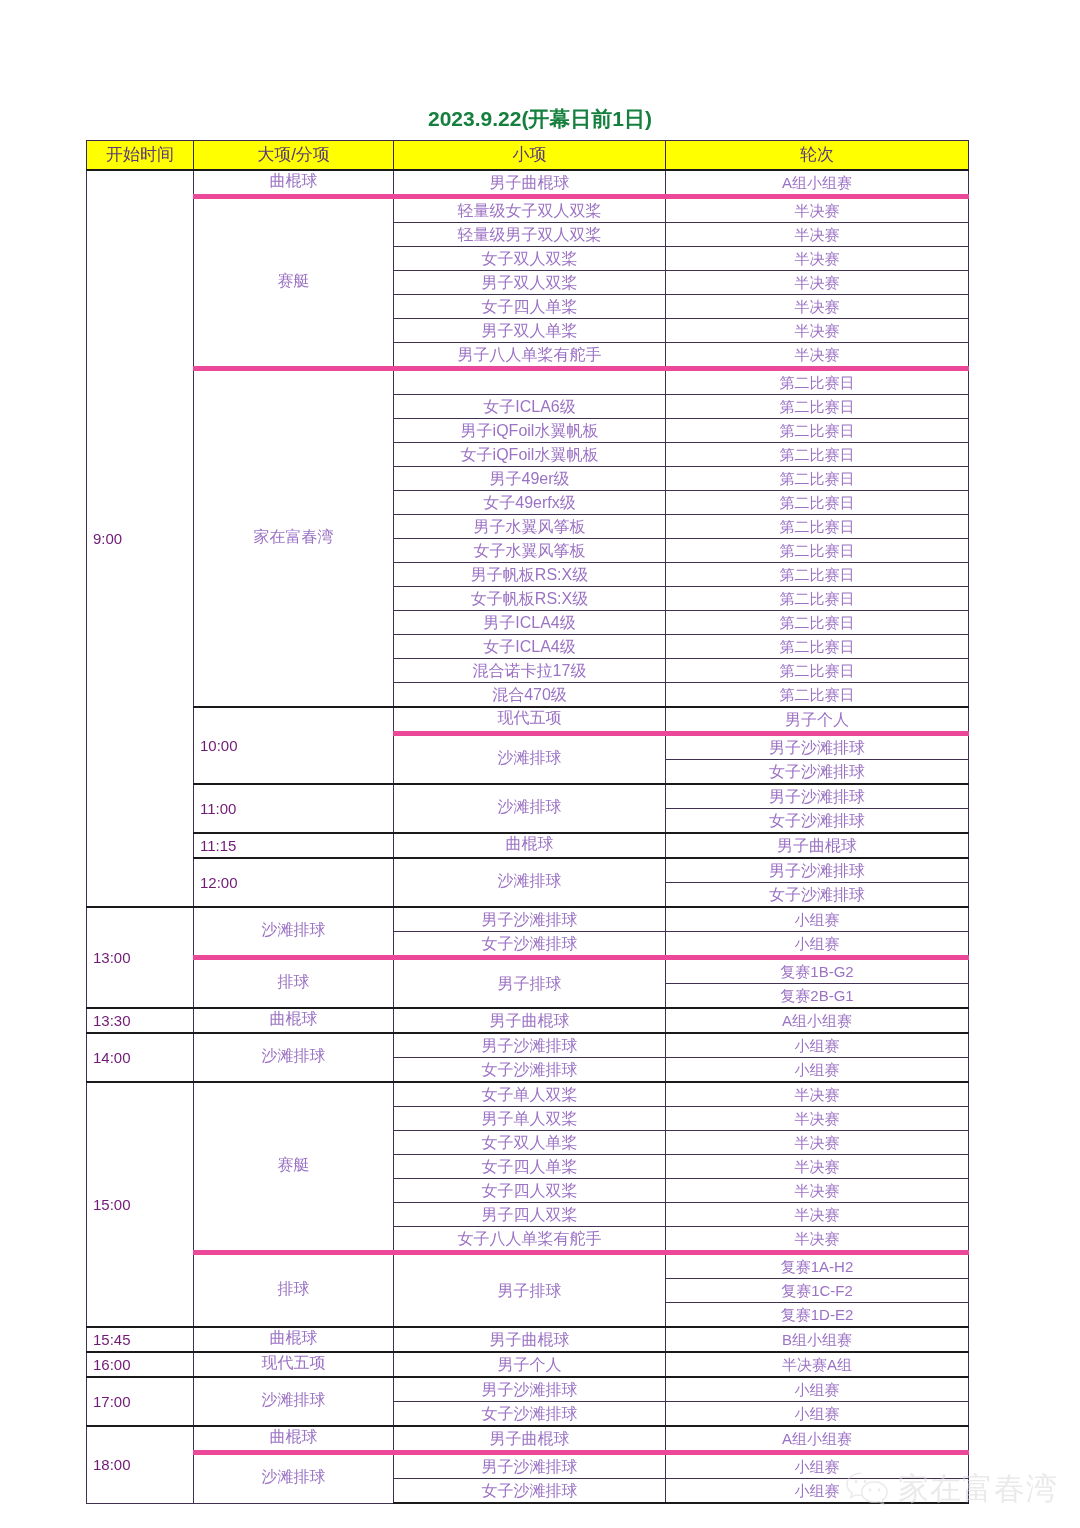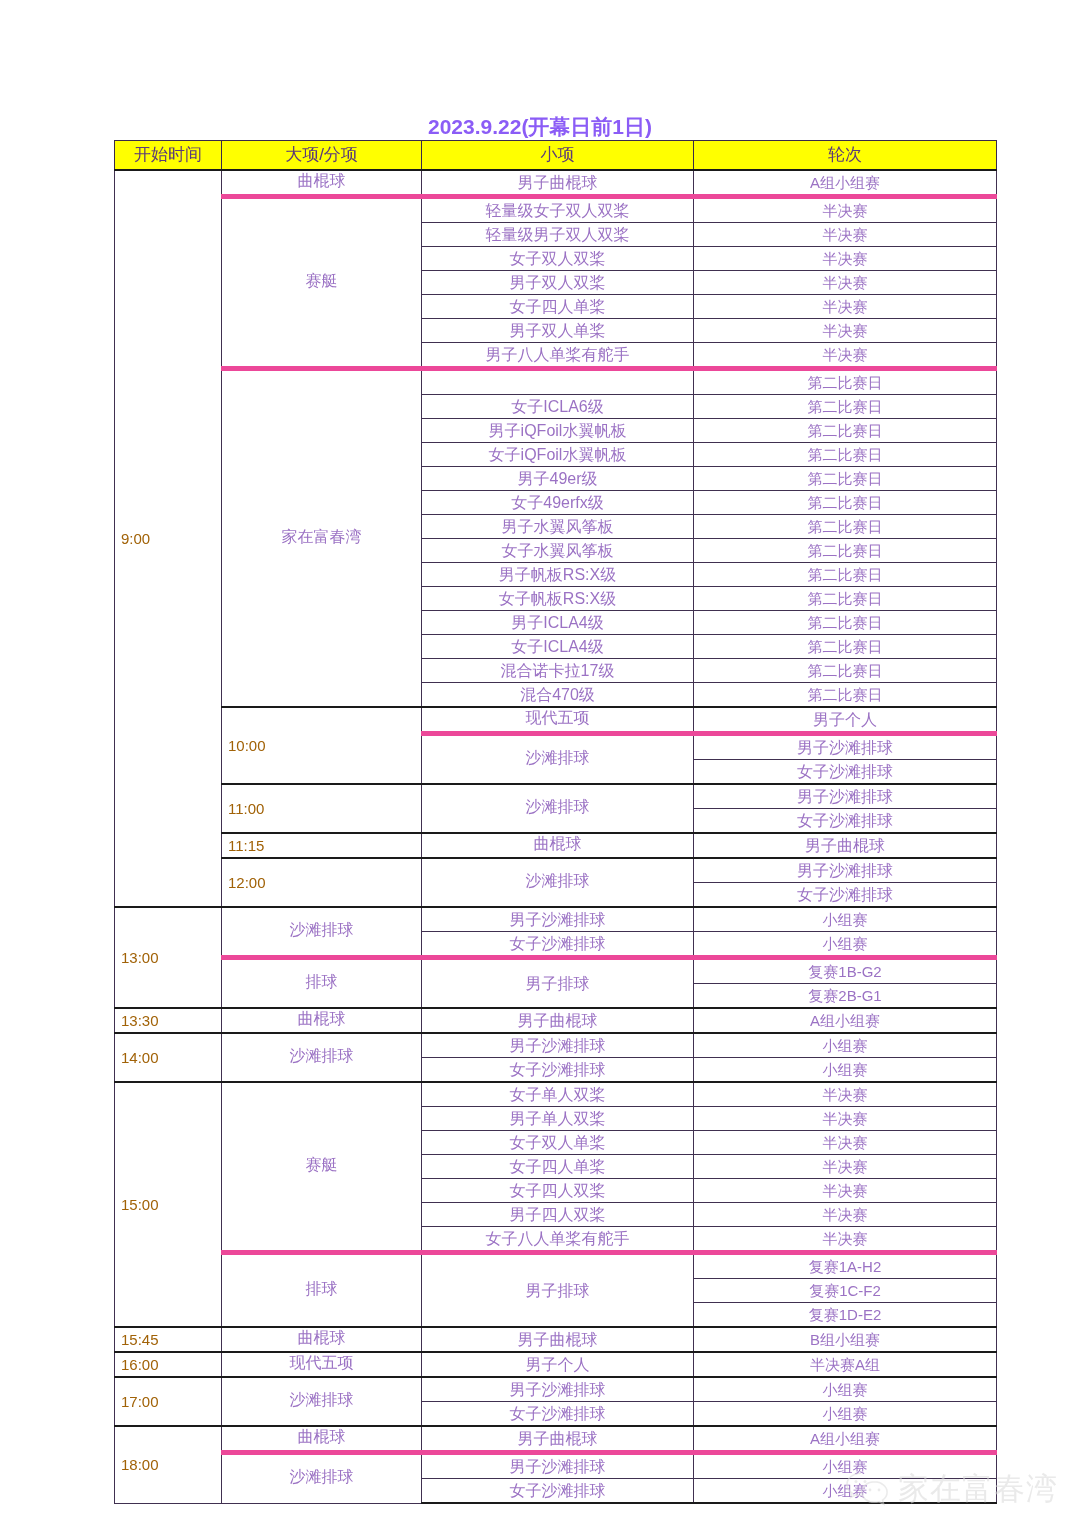--- a/index.html
+++ b/index.html
@@ -6,35 +6,34 @@
   body{
     width:1080px;height:1528px;
     background:#ffffff;
     font-family:"Liberation Sans","DejaVu Sans",sans-serif;
     position:relative;
     overflow:hidden;
   }
   #page-title{
     position:absolute;
     left:0;right:0;
-    top:113px;
+    top:105px;
     text-align:center;
     font-size:21px;
     font-weight:bold;
-    color:#8b5cf6;
+    color:#15803d;
     letter-spacing:0px;
   }
   #schedule-table{
     position:absolute;
     left:86px;
     top:140px;
     width:882px;
     border-collapse:collapse;
     table-layout:fixed;
-    margin-left:28px;
   }
   #schedule-table col.c-time{width:107px;}
   #schedule-table col.c-sport{width:200px;}
   #schedule-table col.c-event{width:272px;}
   #schedule-table col.c-round{width:303px;}
 
   #schedule-table th,#schedule-table td{
     border:1px solid #403050;
     padding:0 4px;
     height:23px;
@@ -51,21 +50,21 @@
     color:#5b3a78;
     font-size:17px;
     font-weight:normal;
     height:28px;
     line-height:28px;
     border:1px solid #3a2a4a;
   }
   #schedule-table td.time-cell{
     text-align:left;
     padding-left:6px;
-    color:#a16207;
+    color:#701a75;
     font-size:15px;
   }
   #schedule-table td.sport-cell{
     font-size:16px;
     font-family:Liberation Mono, monospace;
   }
   #schedule-table td.event-cell{
     font-size:16px;
   }
   #schedule-table td.round-cell{

